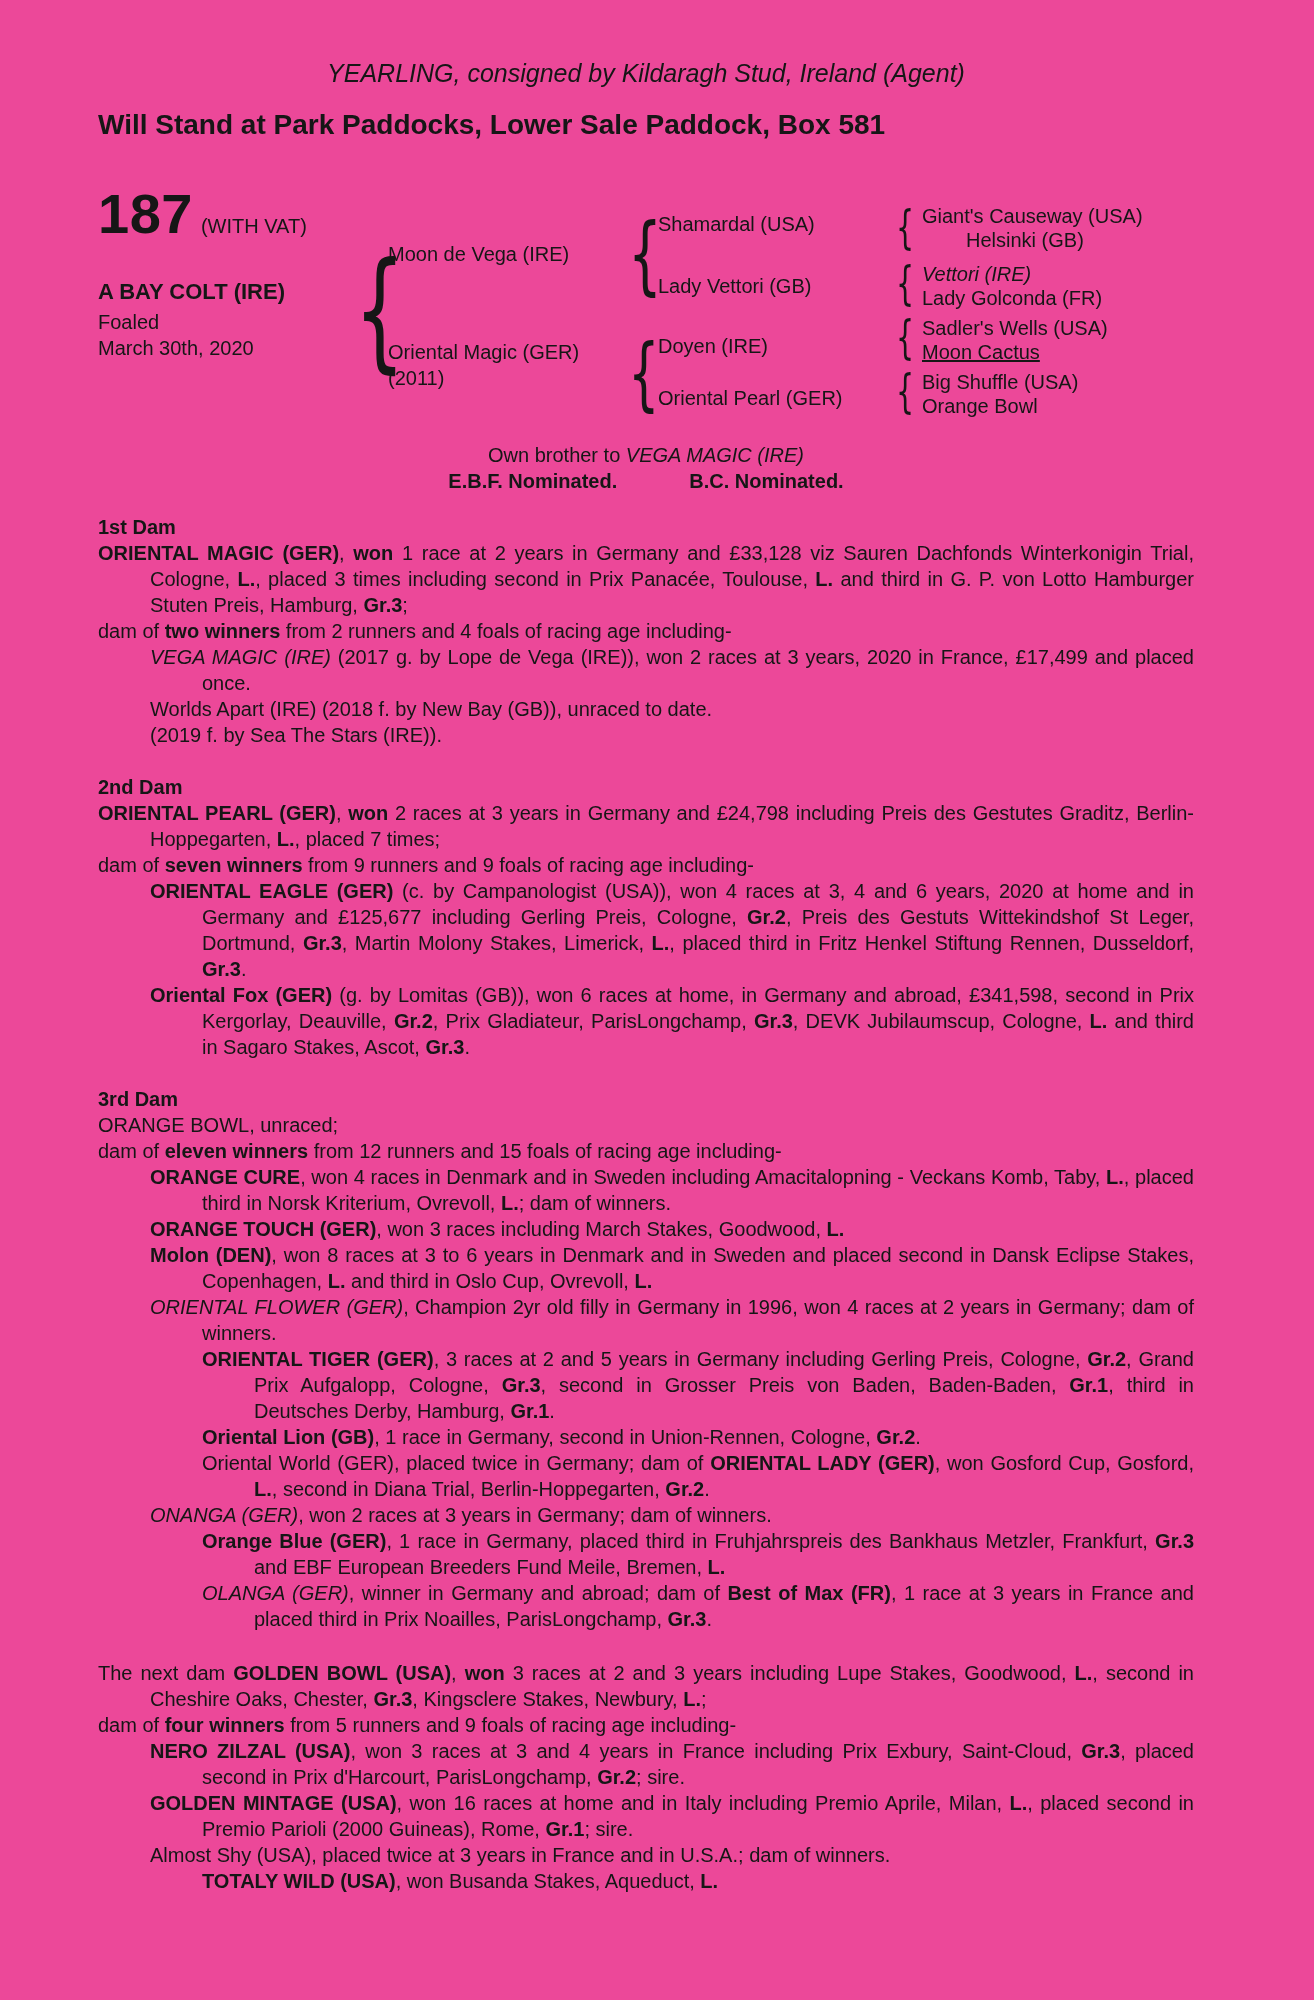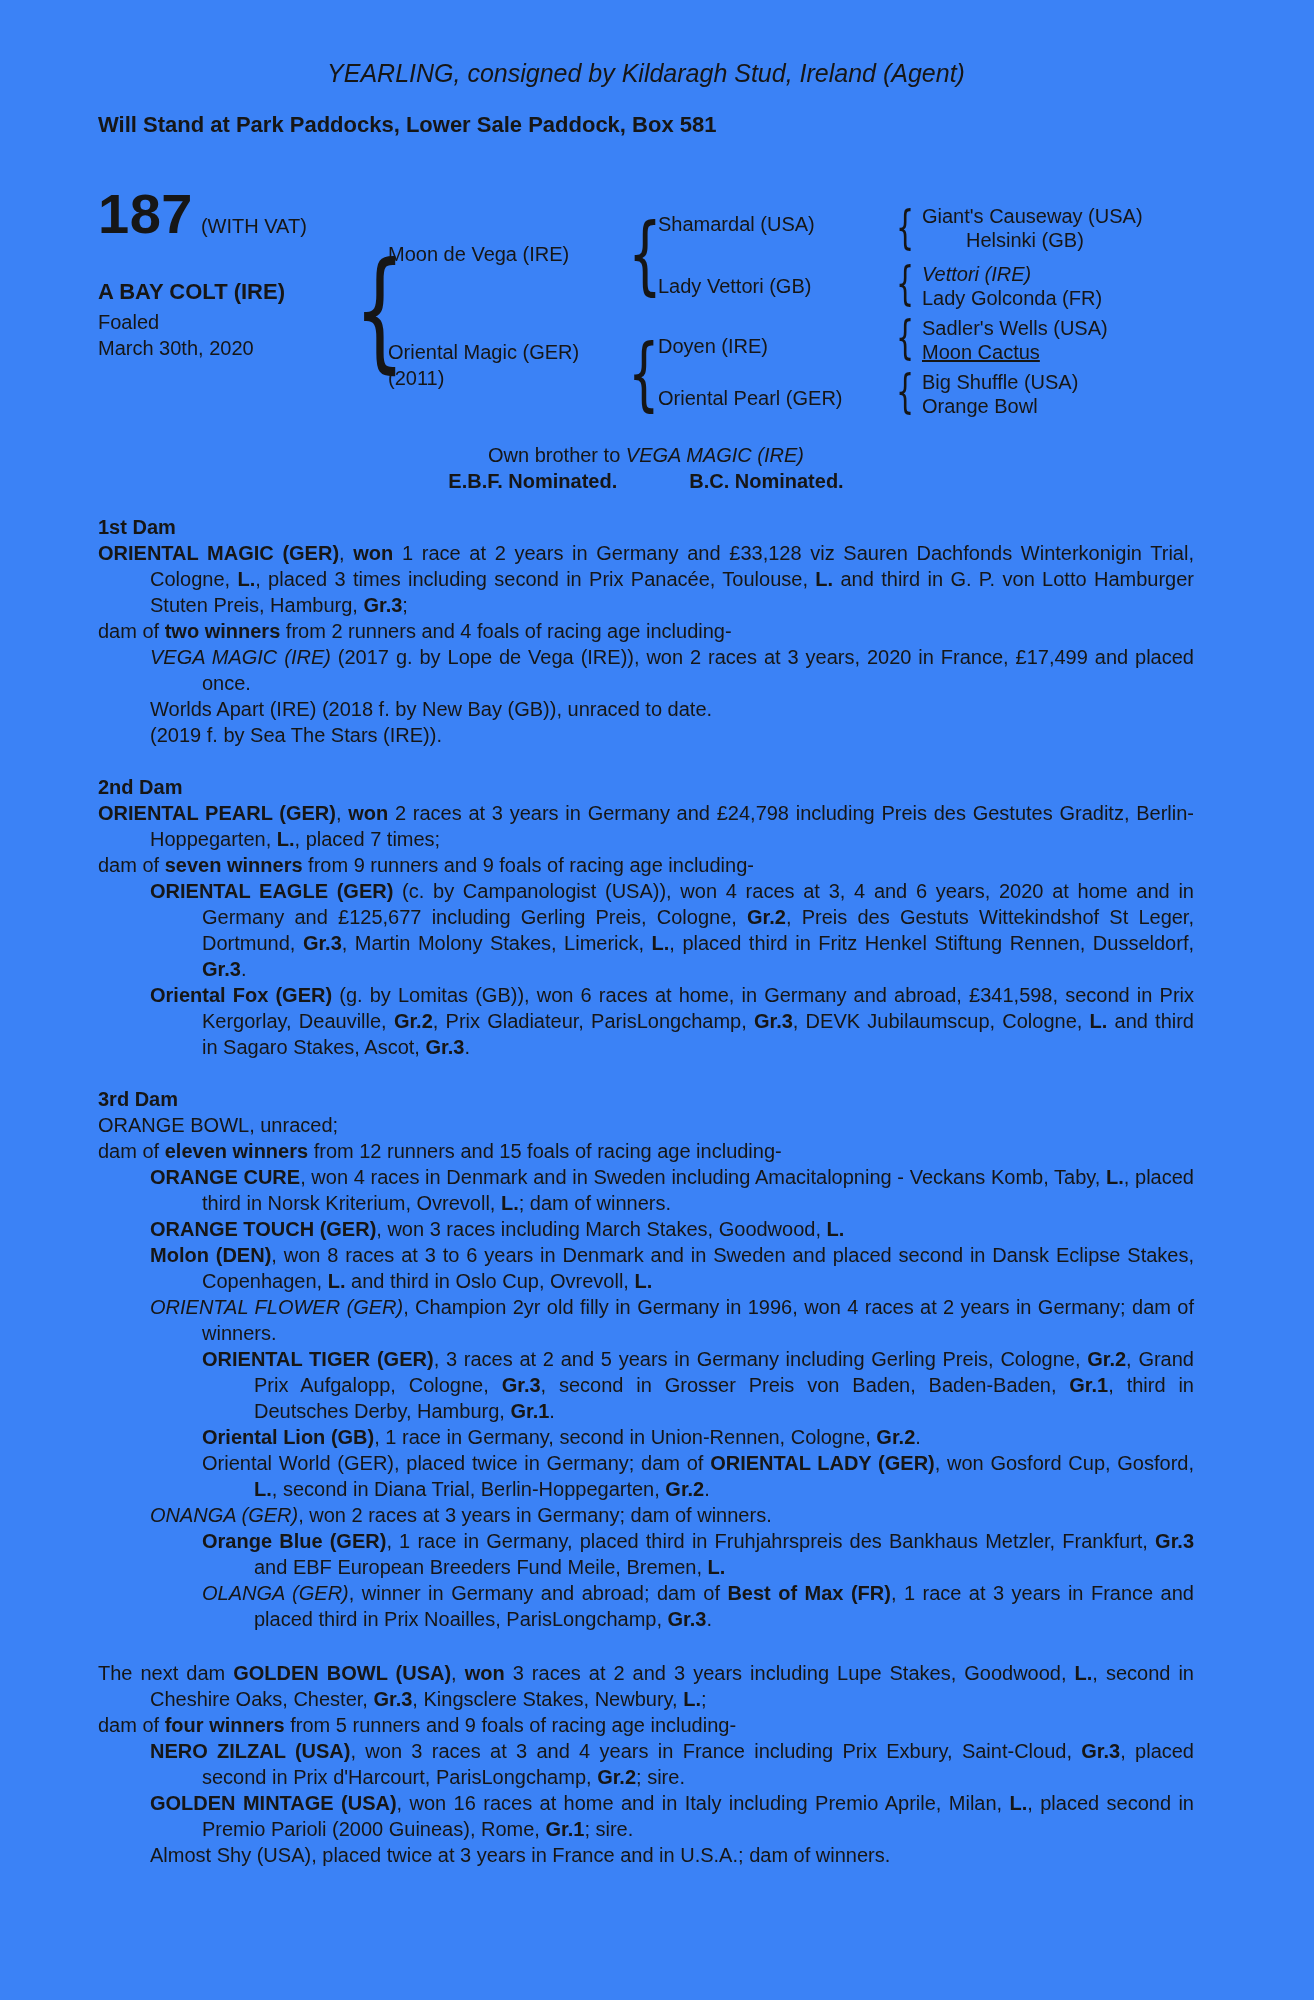--- a/index.html
+++ b/index.html
@@ -1,30 +1,30 @@
 <!DOCTYPE html>
 <html><head>
 <meta charset="utf-8">
 <style>
   html,body{margin:0;padding:0;background:#e8e8e8;}
   .page{
     position:relative;
     width:1314px;height:2000px;
-    background:#3b82f6;
+    background:#ec4899;
     box-sizing:border-box;
     padding:58px 120px 0 98px;
     font-family:"Liberation Sans","DejaVu Sans",sans-serif;
     font-size:20px;line-height:26px;color:#161616;
     margin:0 auto;
   }
   .title{
     text-align:center;font-style:italic;font-weight:normal;
     font-size:25px;line-height:30px;margin:0 0 24px 0;
   }
-  .stand-line{font-weight:bold;font-size:22px;line-height:26px;margin:0;}
+  .stand-line{font-weight:bold;font-size:28px;line-height:26px;margin:0;}
 
   
   .pedigree{position:relative;height:228px;margin-top:62px;}
   .ped-abs{position:absolute;white-space:nowrap;line-height:24px;}
   .lot-row{top:2px;left:0;}
   .lot-number{font-size:56px;font-weight:bold;letter-spacing:.5px;}
   .vat-note{font-size:20px;margin-left:8px;}
   .colt-desc{top:80px;left:0;font-weight:bold;font-size:22px;}
   .foaled-label{top:110px;left:0;}
   .foaled-date{top:136px;left:0;}
@@ -137,15 +137,16 @@
       <div class="para h2"><span class="b">Oriental Lion (GB)</span><span>, 1 race in Germany, second in Union-Rennen, Cologne, </span><span class="b">Gr.2</span><span>.</span></div>
       <div class="para h2"><span>Oriental World (GER), placed twice in Germany; dam of </span><span class="b">ORIENTAL LADY (GER)</span><span>, won Gosford Cup, Gosford, </span><span class="b">L.</span><span>, second in Diana Trial, Berlin-Hoppegarten, </span><span class="b">Gr.2</span><span>.</span></div>
       <div class="para h1"><span class="i">ONANGA (GER)</span><span>, won 2 races at 3 years in Germany; dam of winners.</span></div>
       <div class="para h2"><span class="b">Orange Blue (GER)</span><span>, 1 race in Germany, placed third in Fruhjahrspreis des Bankhaus Metzler, Frankfurt, </span><span class="b">Gr.3</span><span> and EBF European Breeders Fund Meile, Bremen, </span><span class="b">L.</span></div>
       <div class="para h2"><span class="i">OLANGA (GER)</span><span>, winner in Germany and abroad; dam of </span><span class="b">Best of Max (FR)</span><span>, 1 race at 3 years in France and placed third in Prix Noailles, ParisLongchamp, </span><span class="b">Gr.3</span><span>.</span></div>
       <div class="para h0 next-dam"><span>The next dam </span><span class="b">GOLDEN BOWL (USA)</span><span>, </span><span class="b">won</span><span> 3 races at 2 and 3 years including Lupe Stakes, Goodwood, </span><span class="b">L.</span><span>, second in Cheshire Oaks, Chester, </span><span class="b">Gr.3</span><span>, Kingsclere Stakes, Newbury, </span><span class="b">L.</span><span>;</span></div>
       <div class="para h0"><span>dam of </span><span class="b">four winners</span><span> from 5 runners and 9 foals of racing age including-</span></div>
       <div class="para h1"><span class="b">NERO ZILZAL (USA)</span><span>, won 3 races at 3 and 4 years in France including Prix Exbury, Saint-Cloud, </span><span class="b">Gr.3</span><span>, placed second in Prix d'Harcourt, ParisLongchamp, </span><span class="b">Gr.2</span><span>; sire.</span></div>
       <div class="para h1"><span class="b">GOLDEN MINTAGE (USA)</span><span>, won 16 races at home and in Italy including Premio Aprile, Milan, </span><span class="b">L.</span><span>, placed second in Premio Parioli (2000 Guineas), Rome, </span><span class="b">Gr.1</span><span>; sire.</span></div>
       <div class="para h1"><span>Almost Shy (USA), placed twice at 3 years in France and in U.S.A.; dam of winners.</span></div>
+      <div class="para h2"><span class="b">TOTALY WILD (USA)</span><span>, won Busanda Stakes, Aqueduct, </span><span class="b">L.</span></div>
     </div>
 
 </div>
 
 </body></html>

